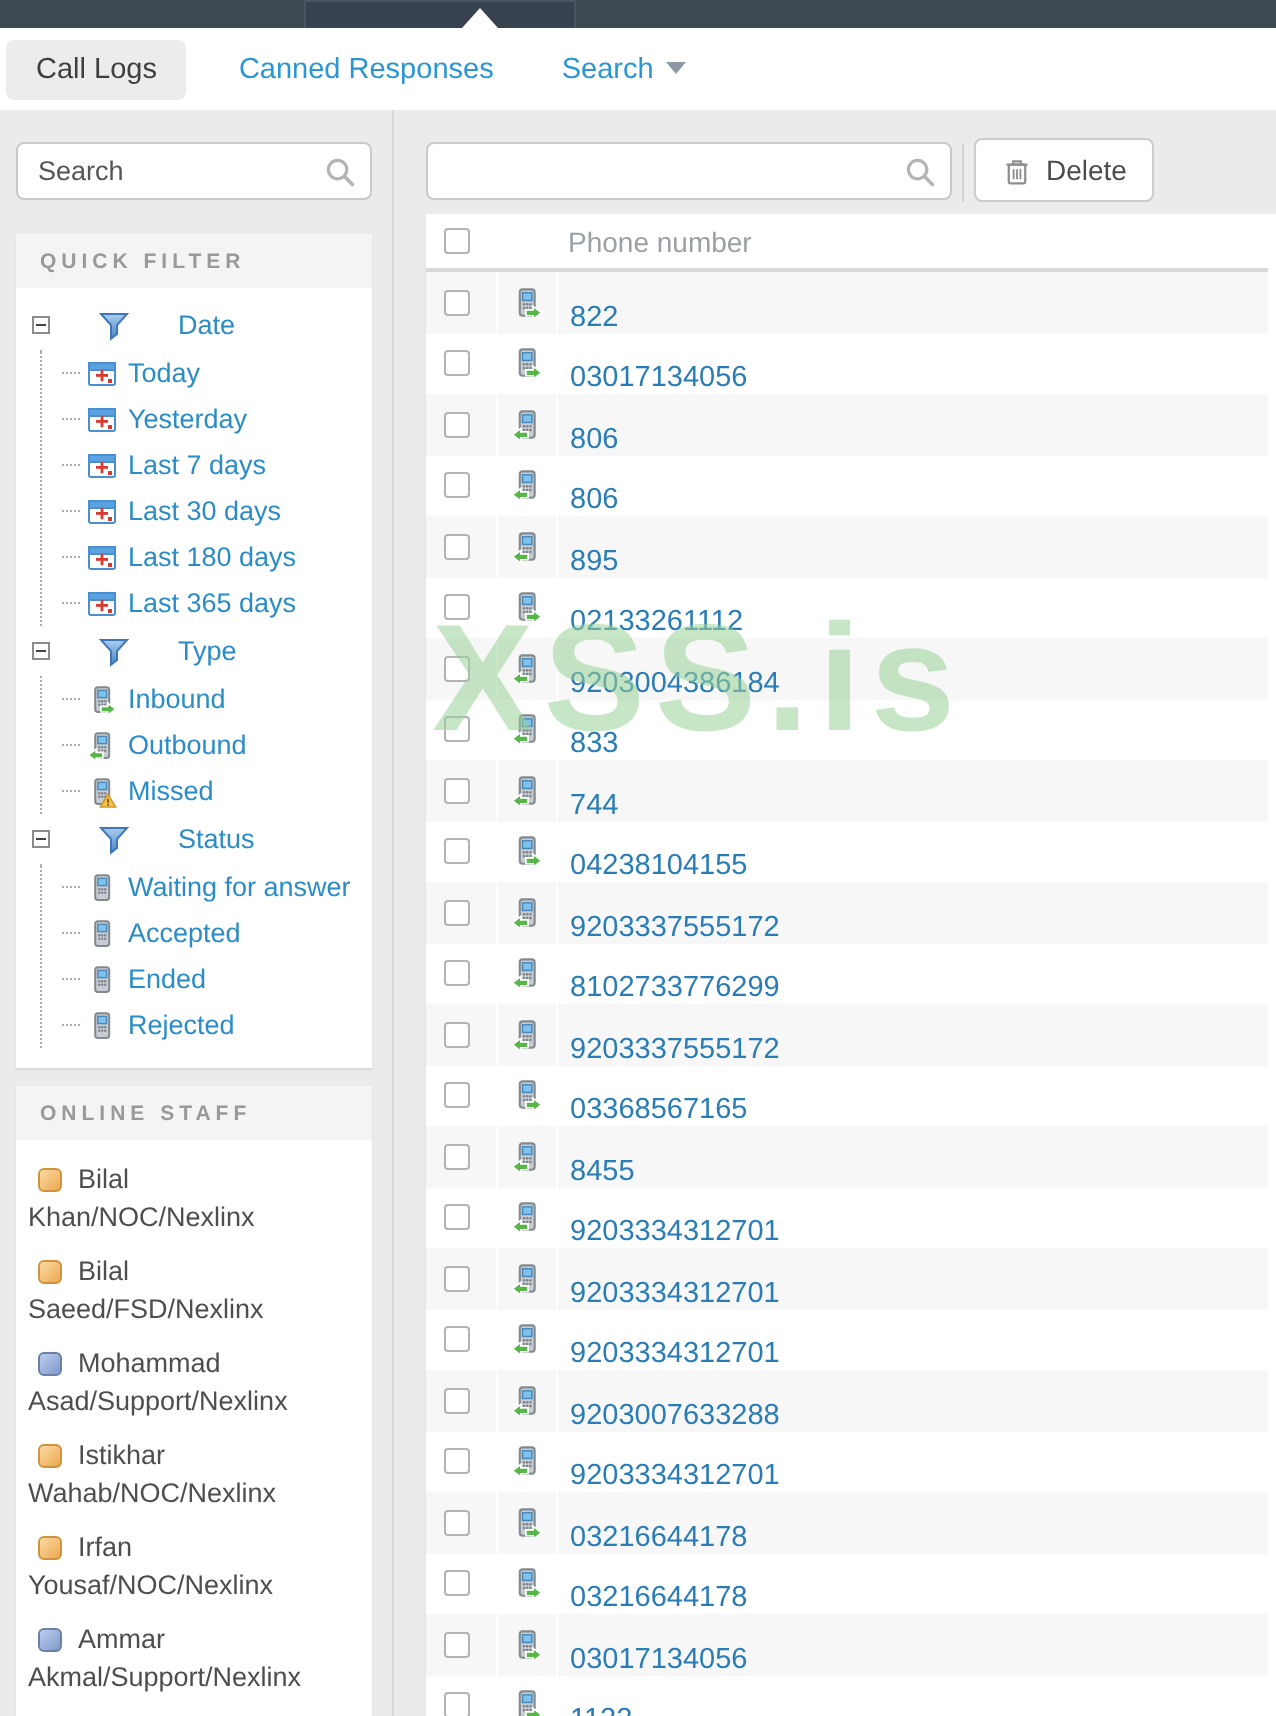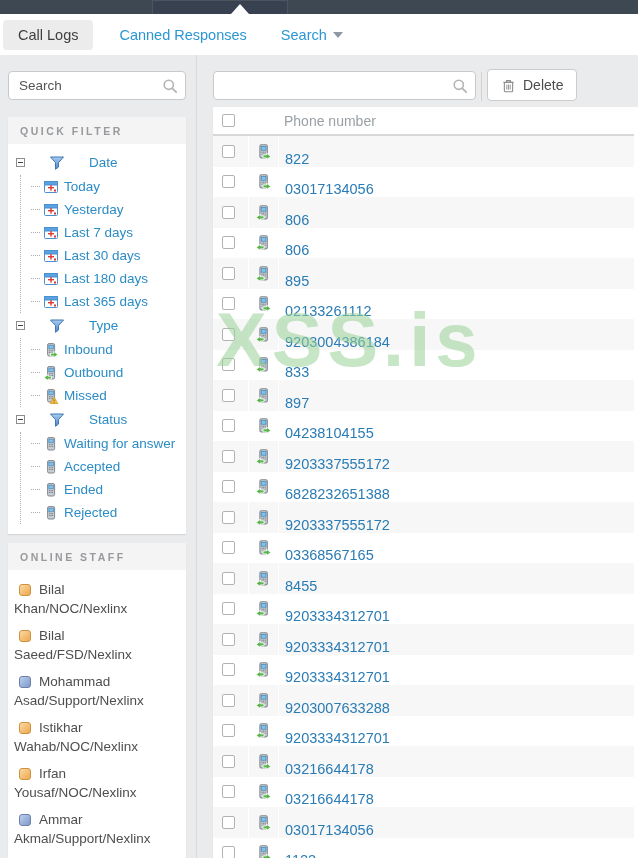--- a/index.html
+++ b/index.html
@@ -507,21 +507,21 @@
 
   <div class="trow">
     <span class="cell-cb">
               <span class="cb"></span>
             </span>
     <span class="cell-icon">
               <svg width="17" height="17">
                 <use href="#icon-phone-out" xlink:href="#icon-phone-out"></use>
               </svg>
             </span>
-    <a class="phone-link">897</a>
+    <a class="phone-link">744</a>
   </div>
 
   <div class="trow">
     <span class="cell-cb">
               <span class="cb"></span>
             </span>
     <span class="cell-icon">
               <svg width="17" height="17">
                 <use href="#icon-phone-in" xlink:href="#icon-phone-in"></use>
               </svg>
@@ -543,21 +543,21 @@
 
   <div class="trow">
     <span class="cell-cb">
               <span class="cb"></span>
             </span>
     <span class="cell-icon">
               <svg width="17" height="17">
                 <use href="#icon-phone-out" xlink:href="#icon-phone-out"></use>
               </svg>
             </span>
-    <a class="phone-link">6828232651388</a>
+    <a class="phone-link">8102733776299</a>
   </div>
 
   <div class="trow">
     <span class="cell-cb">
               <span class="cb"></span>
             </span>
     <span class="cell-icon">
               <svg width="17" height="17">
                 <use href="#icon-phone-out" xlink:href="#icon-phone-out"></use>
               </svg>

